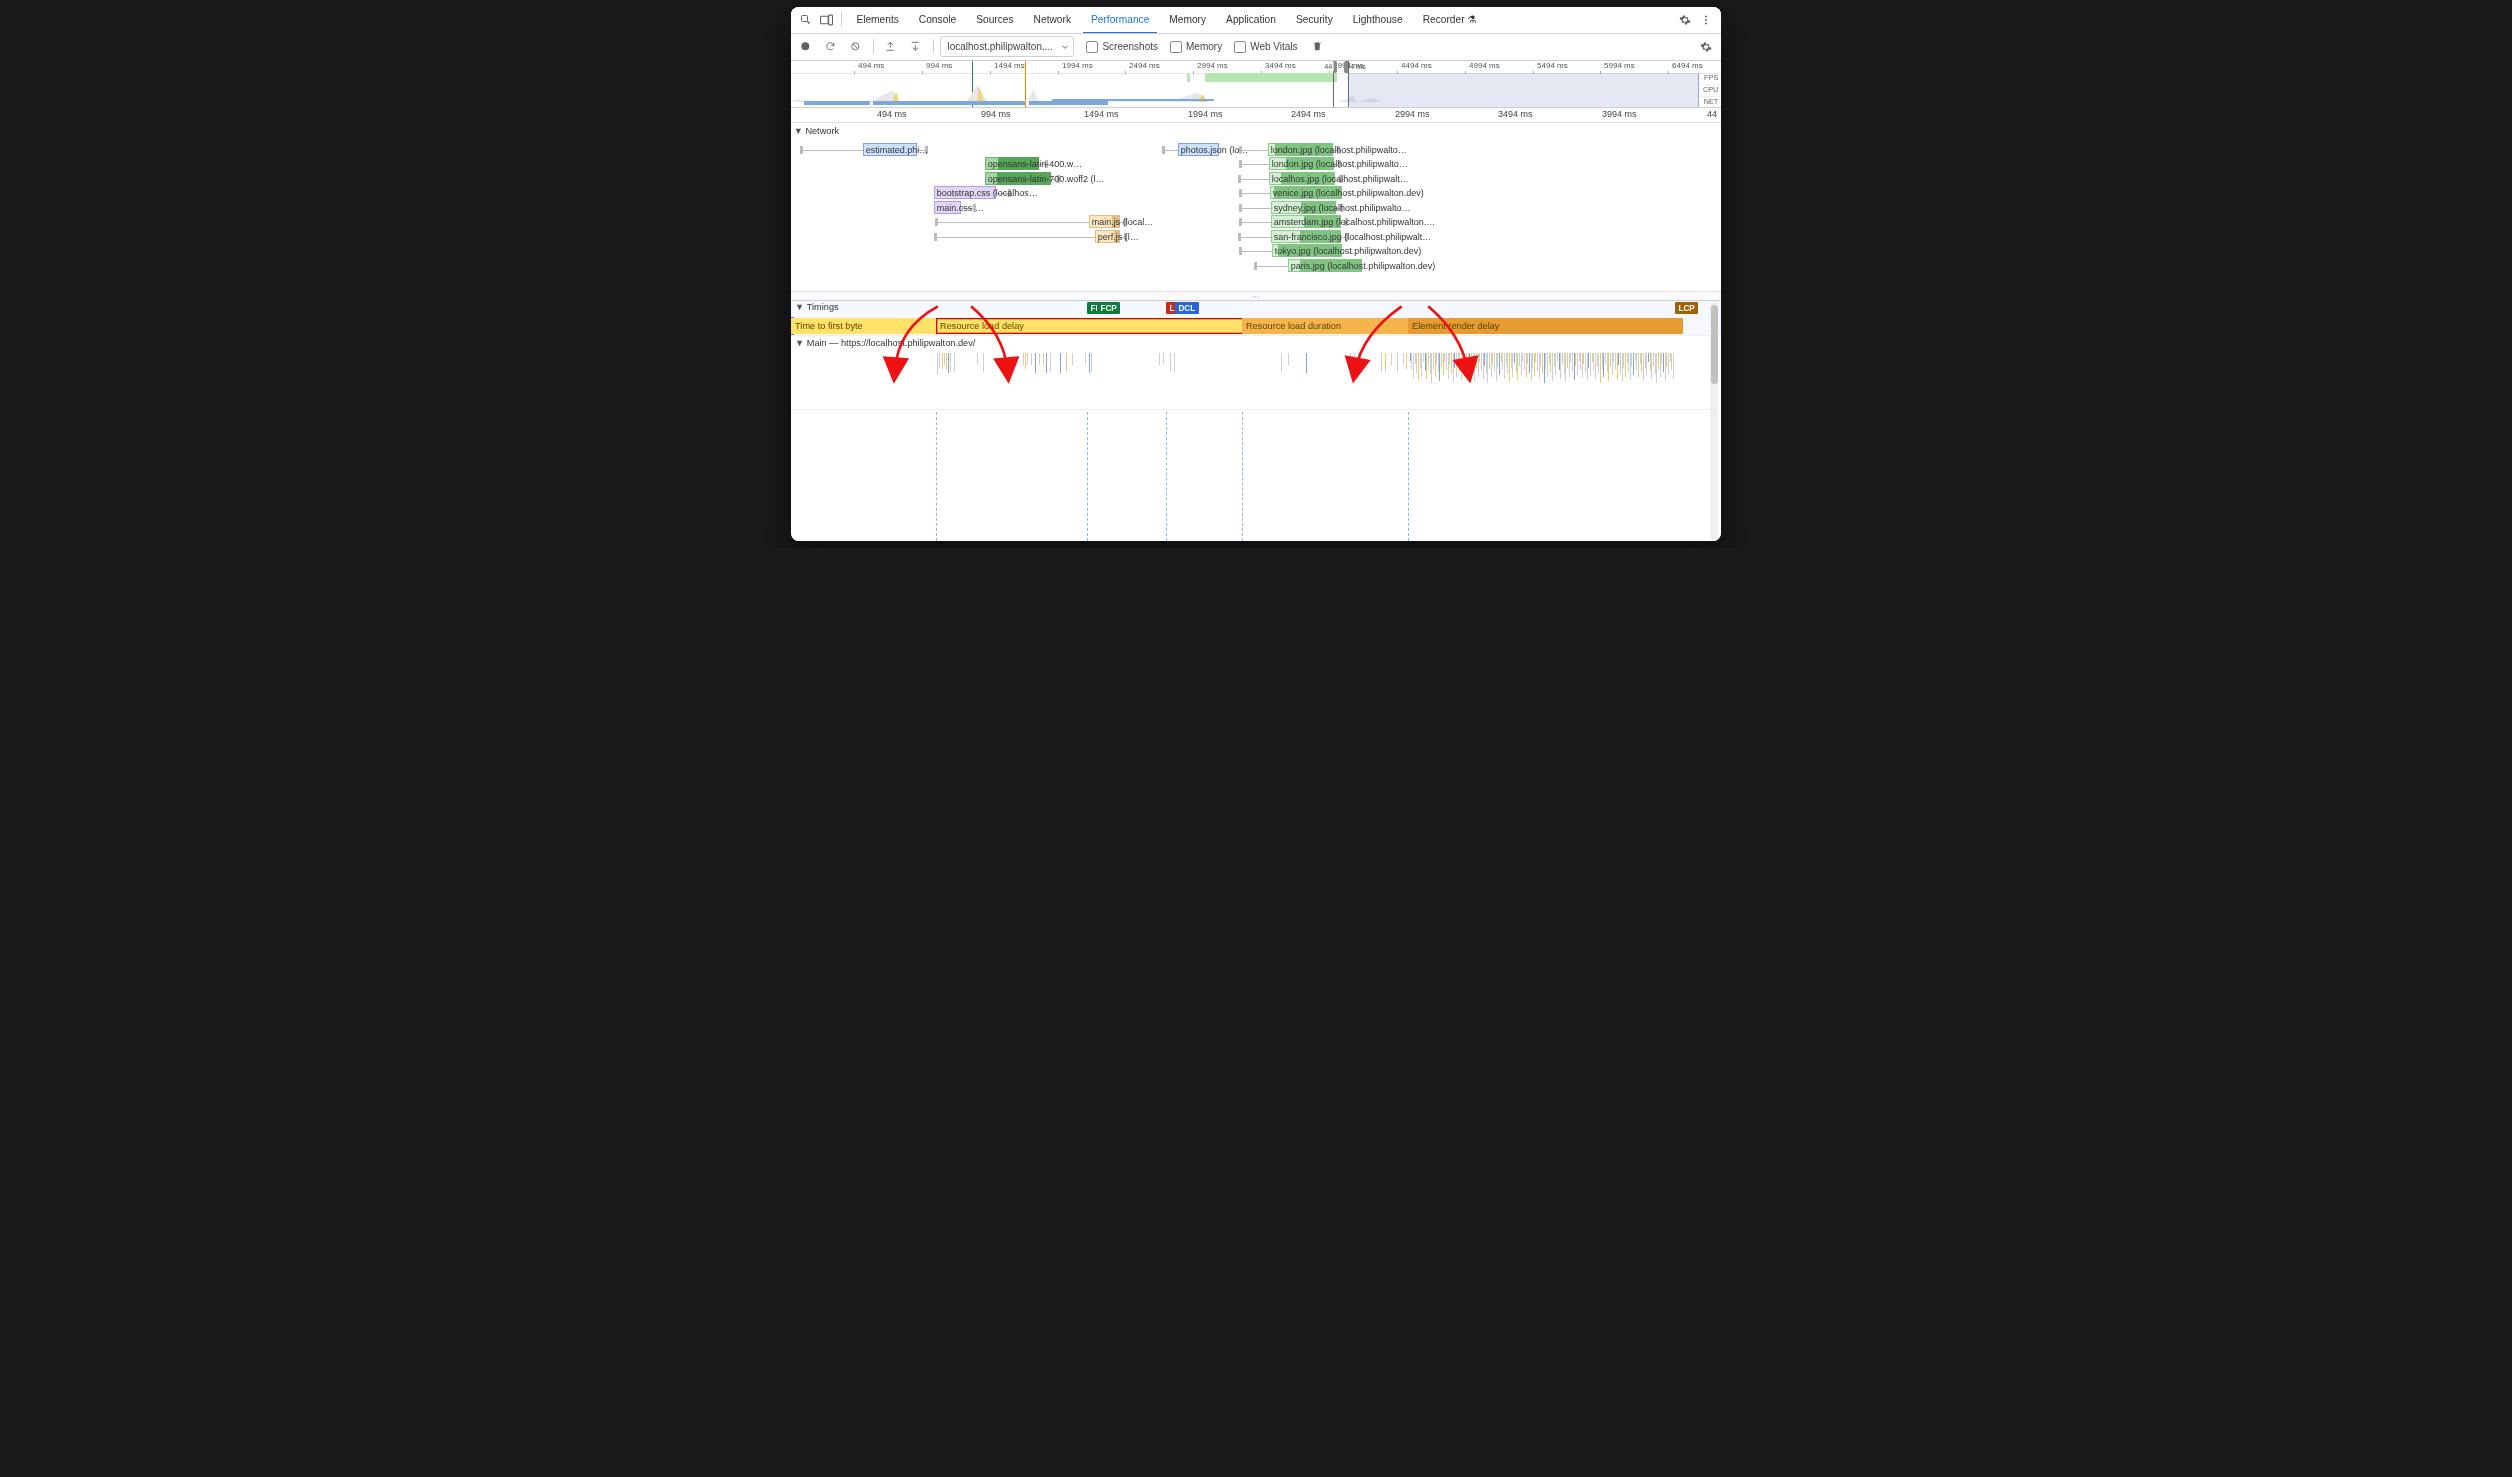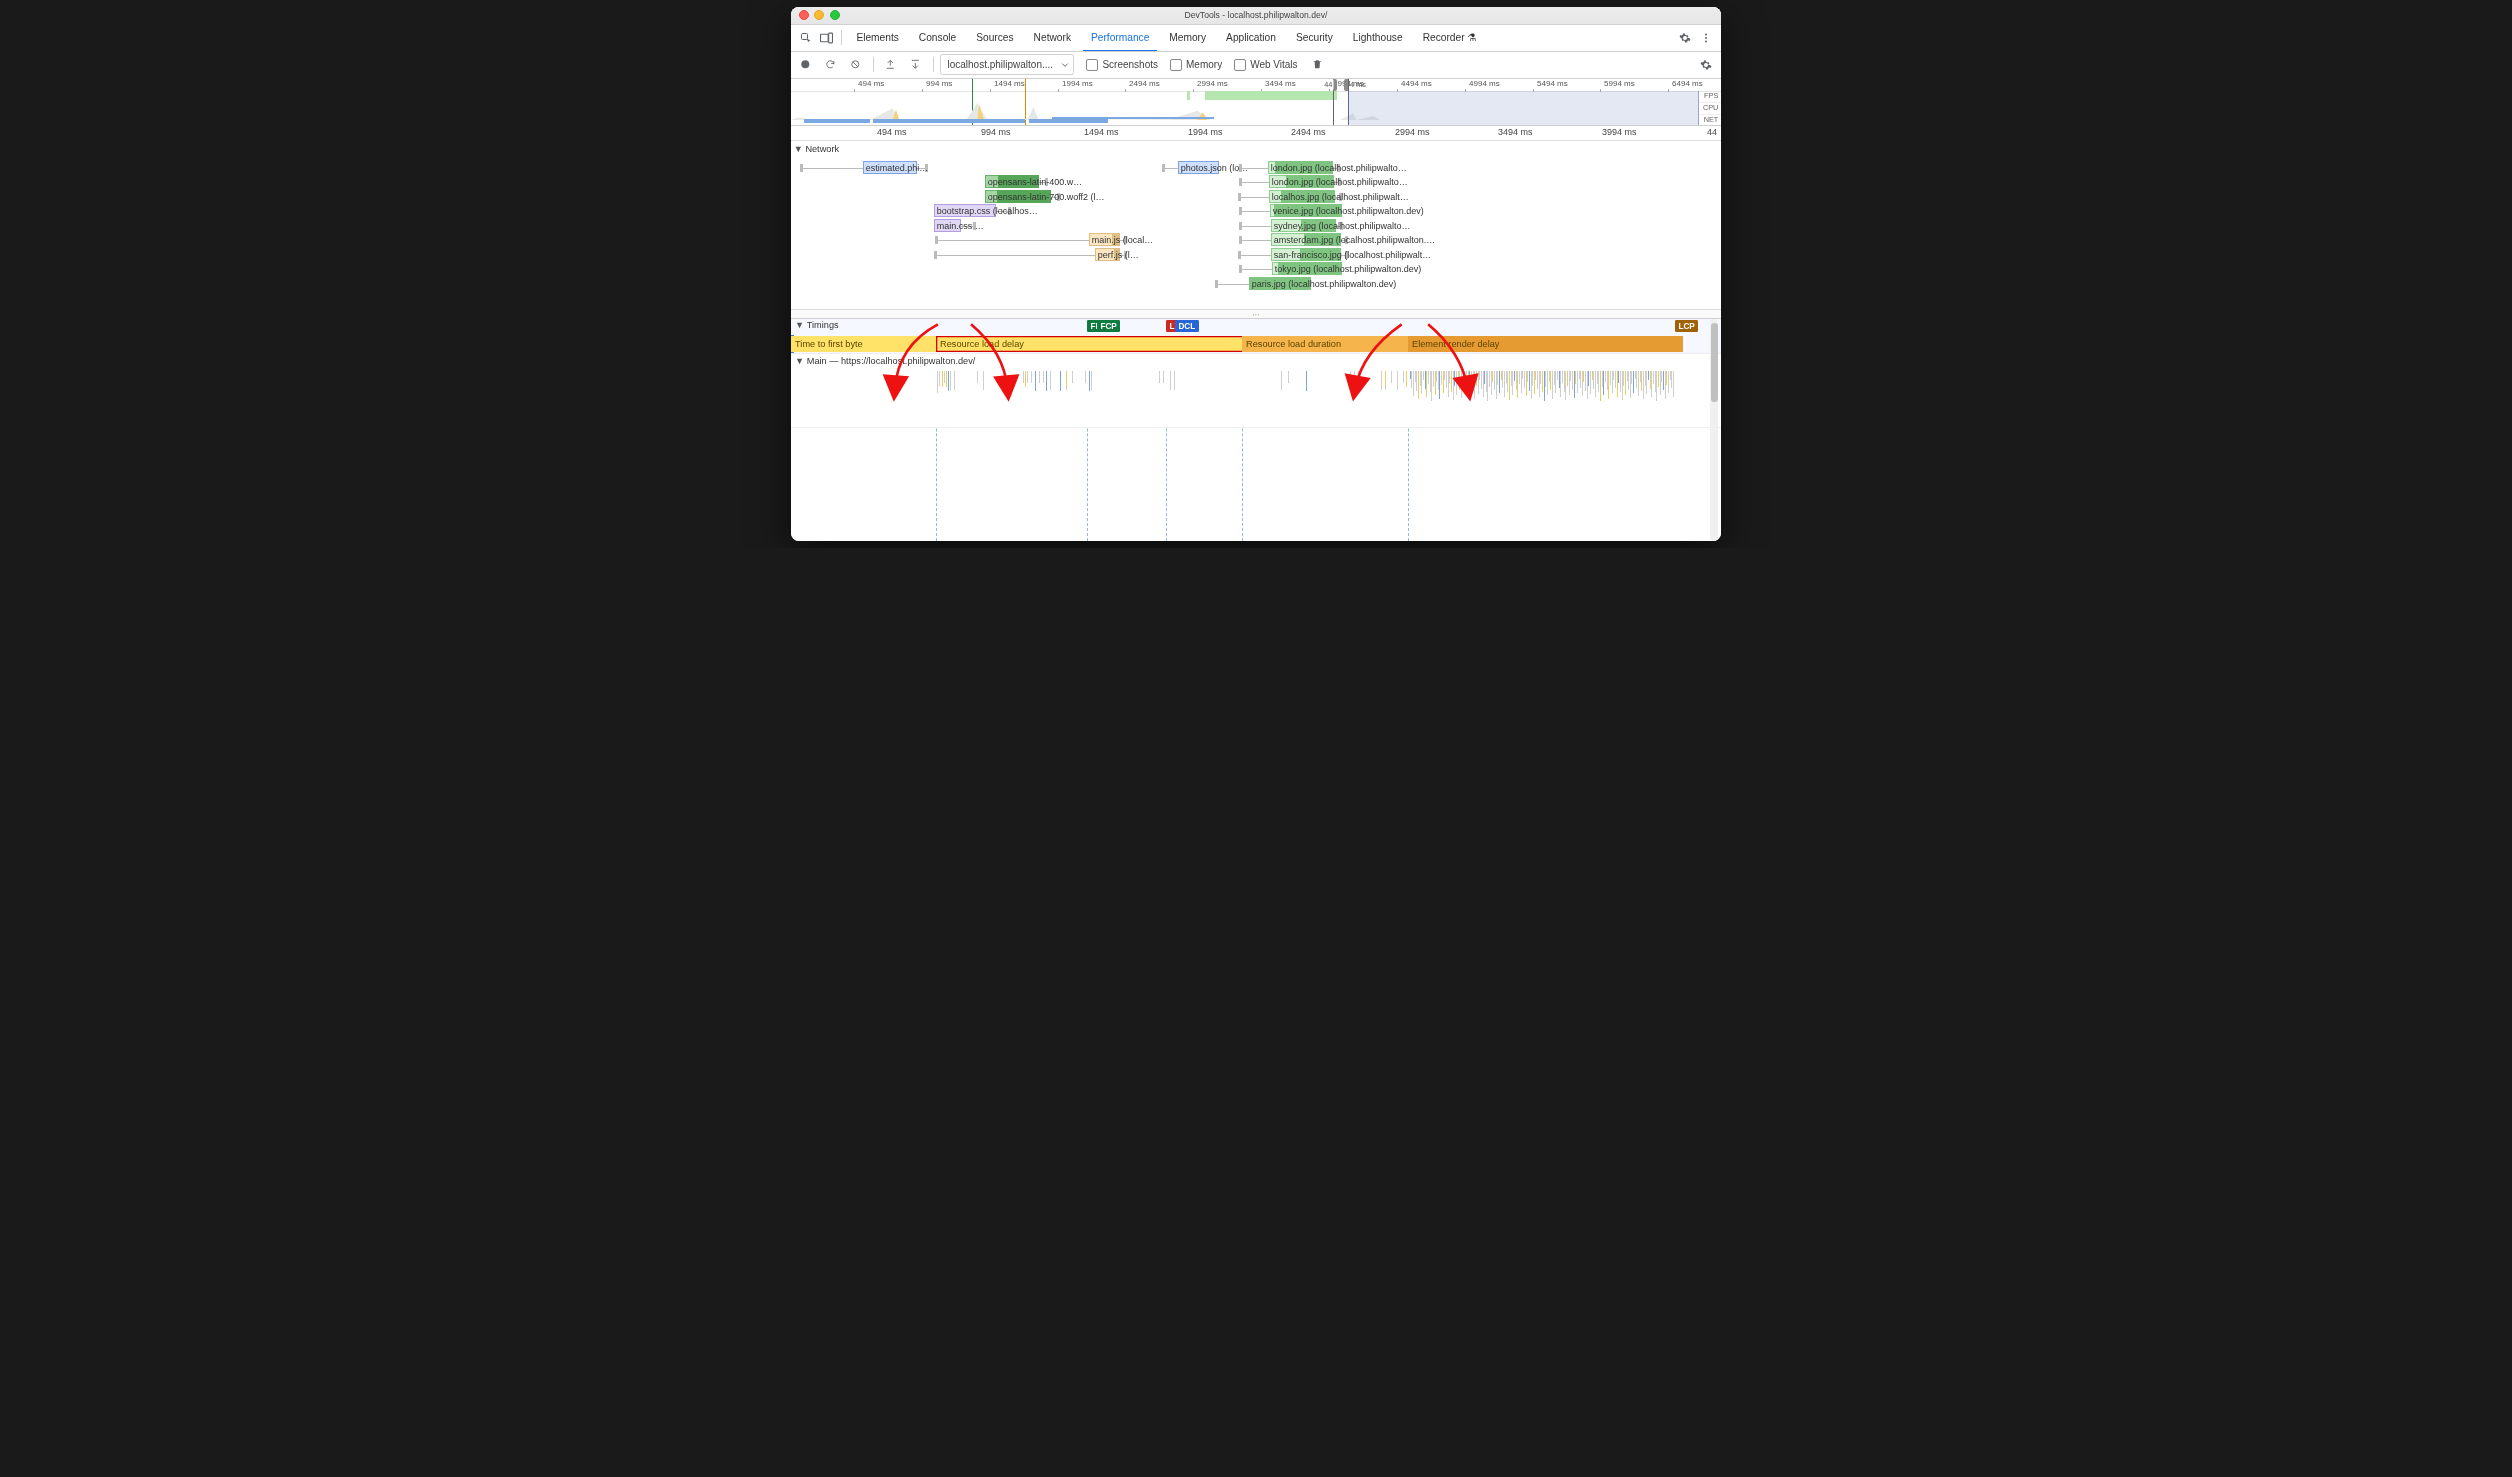--- a/index.html
+++ b/index.html
@@ -123,28 +123,20 @@
   .ann{position:absolute;pointer-events:none;}
 
 </style>
 </head>
 <body>
 
 <div class="stage">
   <div class="win-shadow"></div>
   <div class="window">
 
-    <div class="titlebar">
-      <div class="traffic">
-        <div class="dot r"></div>
-        <div class="dot y"></div>
-        <div class="dot g"></div>
-      </div>
-      <div class="titlebar-title">DevTools - localhost.philipwalton.dev/</div>
-    </div>
 
     <div class="tabs-row">
       <div class="icon-btn">
         <svg width="12" height="12" viewBox="0 0 24 24" fill="none" stroke="#5f6368" stroke-width="2">
             <rect x="3" y="3" width="12" height="12" rx="2"></rect>
             <path d="M13 13 l8 4 -3 1 -1 3 z" fill="#5f6368" stroke="none"></path>
           </svg>
       </div>
       <div class="icon-btn">
         <svg width="13" height="12" viewBox="0 0 24 20" fill="none" stroke="#5f6368" stroke-width="2">
@@ -424,21 +416,21 @@
           <div class="dotend" style="left: 74px;"></div>
           <span class="lbl">san-francisco.jpg (localhost.philipwalt…</span>
         </div>
         <div class="nwitem" style="top: 121px; left: 481px; width: 70px;">
           <div class="stem" style="left: -32px; width: 32px;"></div>
           <div class="dotend" style="left: -33px;"></div>
           <div class="seg imgsegL" style="width: 70px;"></div>
           <div class="imgsegD" style="position: absolute; right: 0px; top: 0px; height: 13px; width: 64px;"></div>
           <span class="lbl">tokyo.jpg (localhost.philipwalton.dev)</span>
         </div>
-        <div class="nwitem" style="top: 136px; left: 458px; width: 62px;">
+        <div class="nwitem" style="top: 136px; left: 497px; width: 74px;">
           <div class="stem" style="left: -33px; width: 33px;"></div>
           <div class="dotend" style="left: -34px;"></div>
           <div class="seg imgsegL" style="width: 70px;"></div>
           <div class="imgsegD" style="position: absolute; right: 0px; top: 0px; height: 13px; width: 62px;"></div>
           <span class="lbl">paris.jpg (localhost.philipwalton.dev)</span>
         </div>
       </div>
 
     <div class="mid-handle">⋯</div>
 

